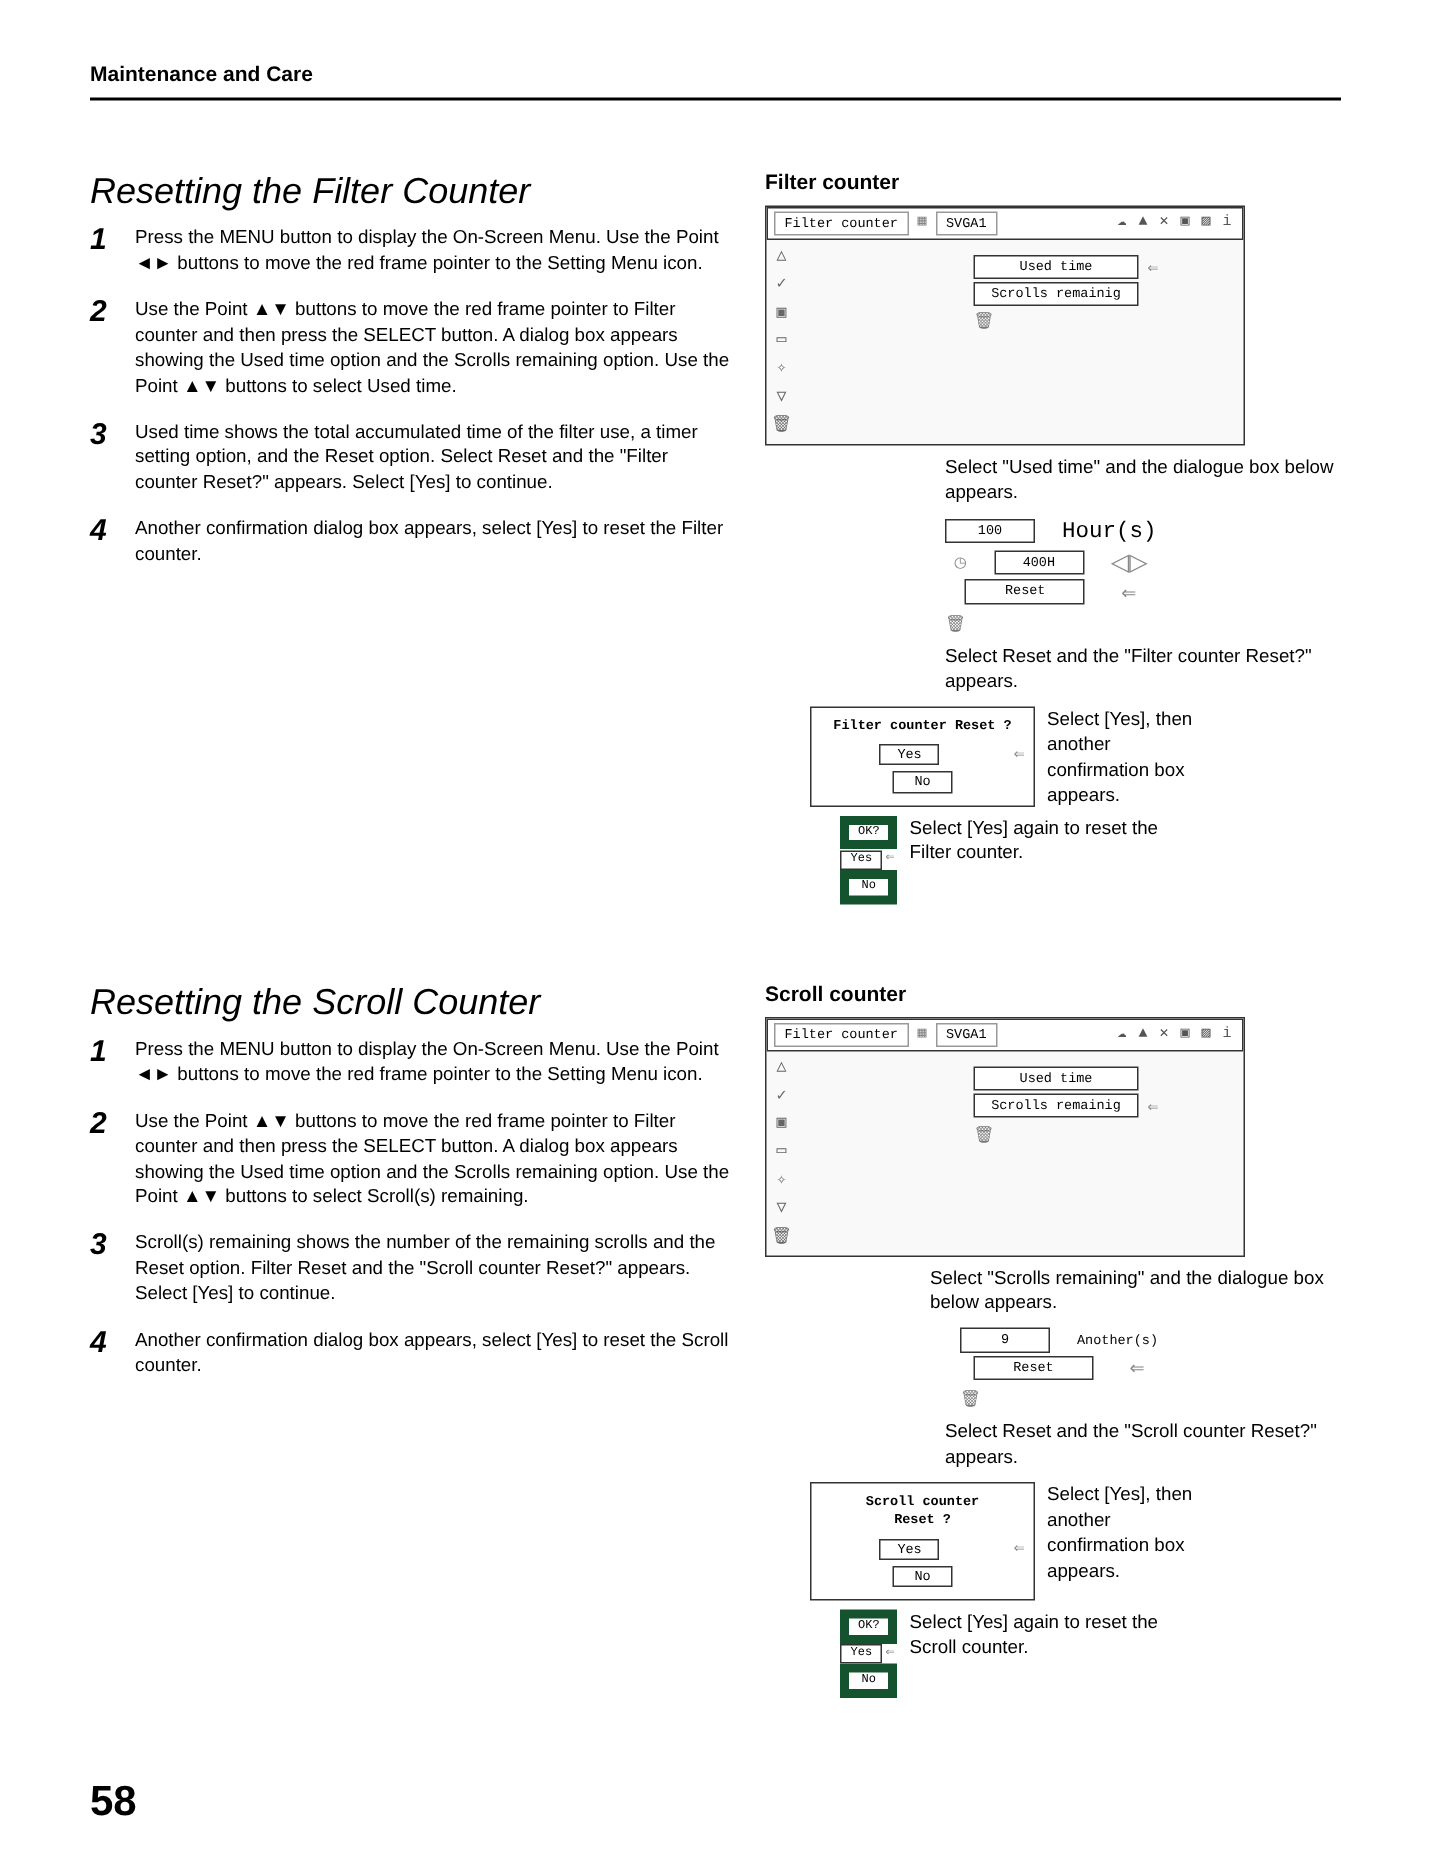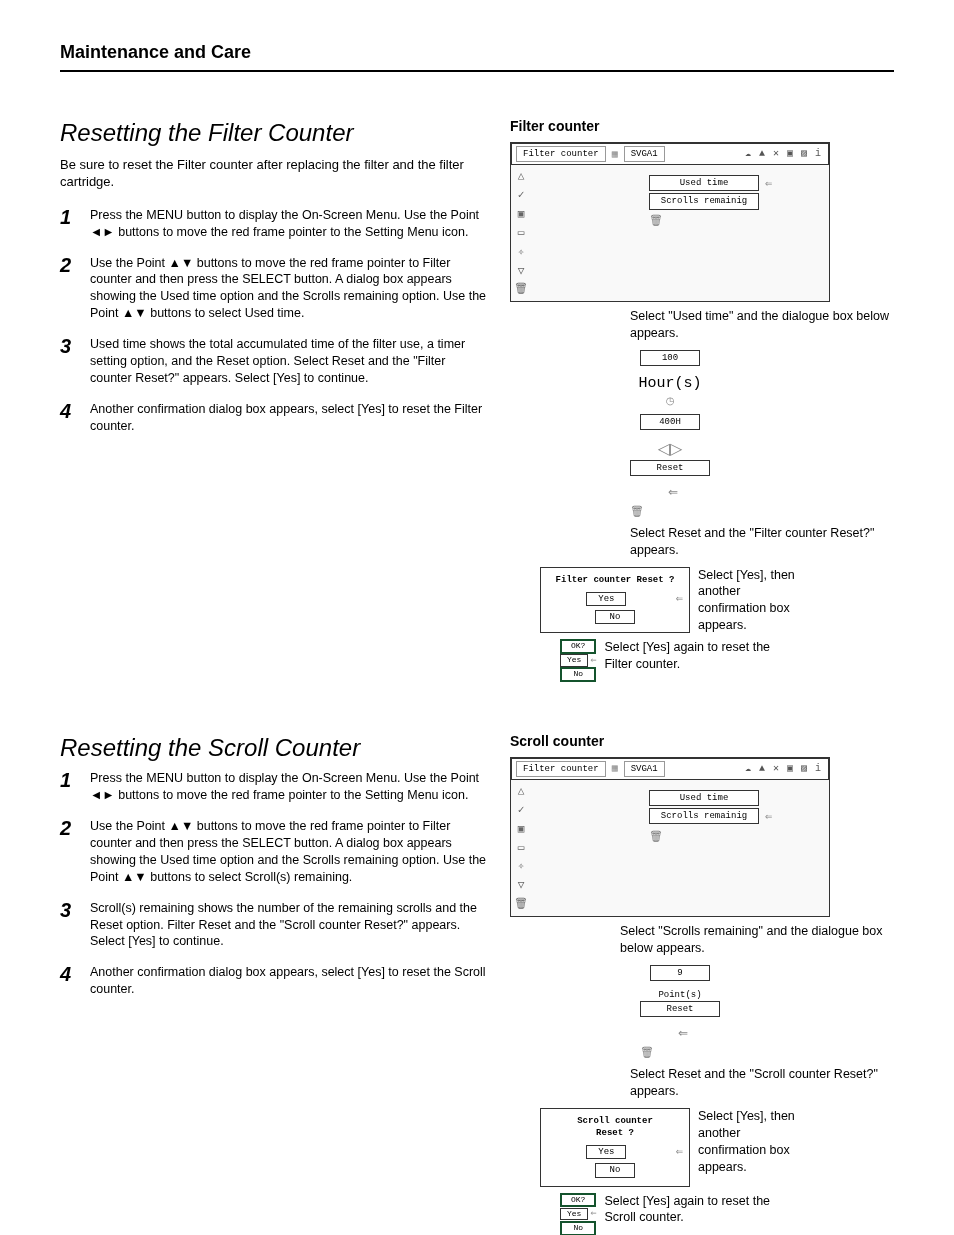--- a/index.html
+++ b/index.html
@@ -11,21 +11,21 @@
     background: #fff;
     padding: 40px 60px 30px 60px;
     line-height: 1.35;
   }
   .topbar {
     border-bottom: 2px solid #000;
     padding-bottom: 6px;
     margin-bottom: 45px;
   }
   .chapter {
-    font-size: 18px;
+    font-size: 14px;
     font-weight: bold;
   }
   .section-title {
     font-size: 24px;
     font-weight: normal;
     font-style: italic;
     margin-bottom: 6px;
   }
   .intro {
     font-size: 13px;
@@ -152,24 +152,23 @@
   .sd-box {
     border: 1px solid #333;
     padding: 1px 12px;
     font-size: 9px;
     font-family: "Courier New", monospace;
     background: #fff;
     margin-bottom: 2px;
   }
   .sd-row {
     display: flex;
-    gap: 6px;
+    gap: 18px;
     align-items: center;
-    justify-content: flex-end;
-    flex-direction: column;
+    justify-content: center;
   }
   .confirm-box {
     border: 1px solid #333;
     padding: 6px;
     width: 150px;
     font-size: 9px;
     font-family: "Courier New", monospace;
     text-align: center;
     margin-bottom: 2px;
     background: #fff;
@@ -180,21 +179,21 @@
     margin: 2px auto;
     font-size: 9px;
   }
   .ok-box {
     display: inline-block;
     font-size: 8px;
     font-family: "Courier New", monospace;
     text-align: center;
   }
   .ok-box div {
-    border: 2px solid #14532d;
+    border: 6px solid #14532d;
     padding: 0 6px;
     margin-bottom: 0;
     background: #fff;
   }
   .flex-row {
     display: flex;
     align-items: flex-start;
     gap: 8px;
   }
   .righttxt {
@@ -205,21 +204,20 @@
 </head>
 <body>
 
 <div class="topbar">
   <div class="chapter">Maintenance and Care</div>
 </div>
 
 <div class="two-col">
   <div class="left">
     <div class="section-title">Resetting the Filter Counter</div>
-    <div class="intro">Be sure to reset the Filter counter after replacing the filter and the filter cartridge.</div>
 
     <div class="step">
       <div class="stepnum">1</div>
       <div class="steptxt">Press the MENU button to display the On-Screen Menu. Use the Point ◄► buttons to move the red frame pointer to the Setting Menu icon.</div>
     </div>
     <div class="step">
       <div class="stepnum">2</div>
       <div class="steptxt">Use the Point ▲▼ buttons to move the red frame pointer to Filter counter and then press the SELECT button. A dialog box appears showing the Used time option and the Scrolls remaining option. Use the Point ▲▼ buttons to select  Used time.</div>
     </div>
     <div class="step">
@@ -382,21 +380,21 @@
           </div>
         </div>
       </div>
     </div>
     <div class="caption" style="margin-left:110px">Select "Scrolls remaining" and the dialogue box below appears.</div>
 
     <div style="margin-left:130px">
       <div class="small-dialog">
         <div class="sd-row">
             <div class="sd-box" style="width:60px">9</div>
-            <span style="font-size:9px;font-family:'Courier New'">Point(s)</span>
+            <span style="font-size:9px;font-family:'Courier New'">Another(s)</span>
           </div>
         <div class="sd-row">
             <div class="sd-box" style="width:80px">Reset</div>
             <span class="ptr">⇐</span>
           </div>
         <div style="text-align:left" class="trash">🗑</div>
       </div>
     </div>
     <div class="caption" style="margin-left:120px">Select Reset and the "Scroll counter Reset?" appears.</div>
 

